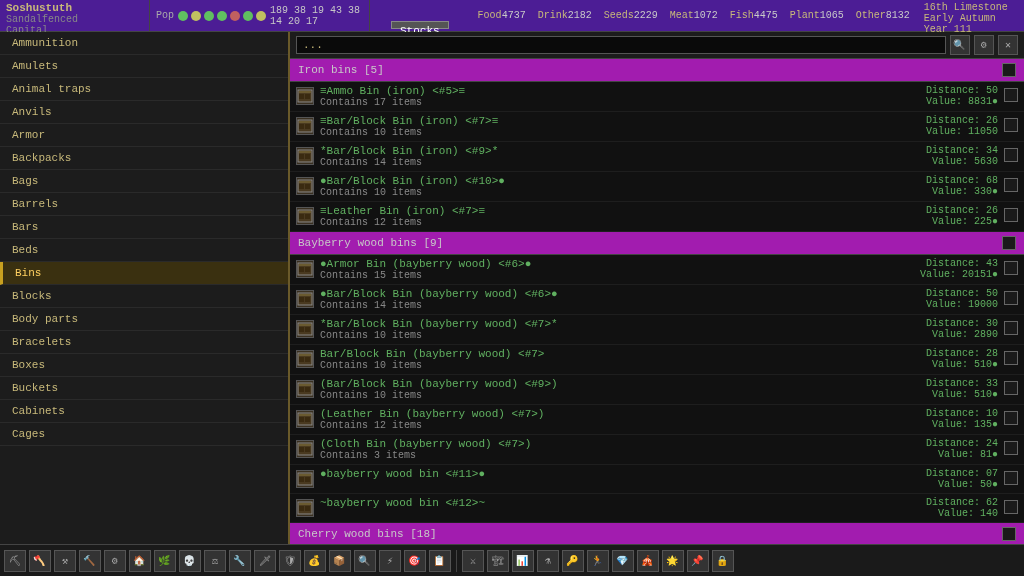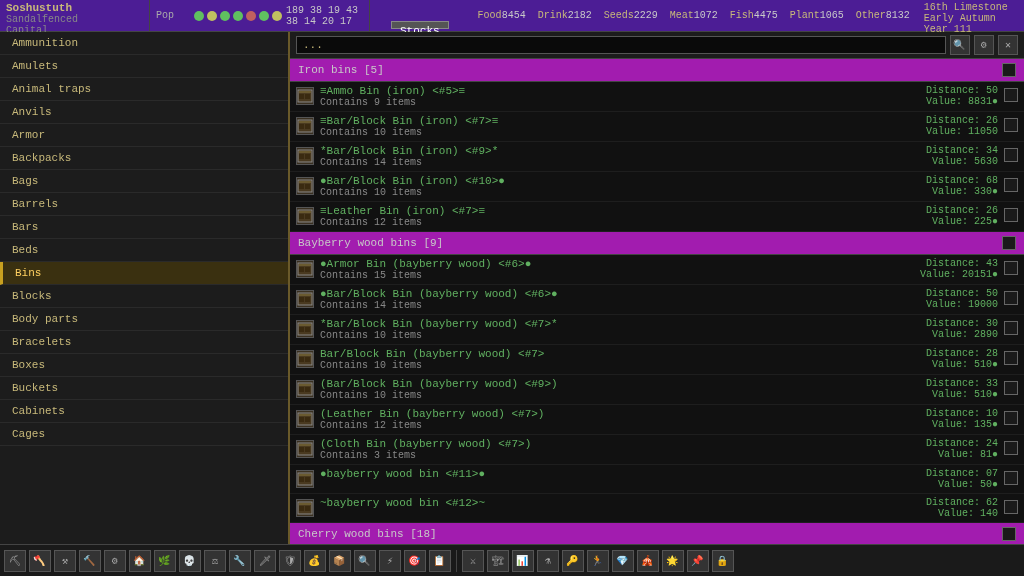--- a/index.html
+++ b/index.html
@@ -34,21 +34,21 @@
       flex-direction: column;
       align-items: flex-start;
       min-width: 150px;
     }
     .fortress-name { color: #c8b97a; font-size: 11px; font-weight: bold; }
     .fortress-sub { color: #888; font-size: 10px; }
     .top-pop {
       min-width: 220px;
       gap: 4px;
     }
-    .pop-label { color: #aaa; font-size: 10px; margin-right: 16px; }
+    .pop-label { color: #aaa; font-size: 10px; margin-right: 0; }
     .pop-numbers { color: #c8c8c8; font-size: 10px; }
     .pop-icon { width: 10px; height: 10px; border-radius: 50%; display: inline-block; }
     .stocks-btn {
       background: #555;
       color: #fff;
       border: 1px solid #888;
       padding: 3px 8px;
       font-family: 'Courier New', monospace;
       font-size: 11px;
       cursor: pointer;
@@ -279,21 +279,21 @@
       <div class="pop-icon" style="background:#c06060;"></div>
       <div class="pop-icon" style="background:#60c060;"></div>
       <div class="pop-icon" style="background:#c0c060;"></div>
     </div>
     <span class="pop-numbers">189 38 19 43 38 14 20 17</span>
   </div>
   <button class="stocks-btn">Stocks</button>
   <div class="top-resources" id="resources-container">
   <div class="res-item">
         <span class="res-label">Food</span>
-        <span class="res-value">8454</span>
+        <span class="res-value">4737</span>
       </div>
       <div class="res-item">
         <span class="res-label">Drink</span>
         <span class="res-value">2182</span>
       </div>
       <div class="res-item">
         <span class="res-label">Seeds</span>
         <span class="res-value">2229</span>
       </div>
       <div class="res-item">
@@ -373,21 +373,21 @@
       <div class="item-icon">
         <svg width="16" height="16" viewBox="0 0 16 16">
           <rect x="1" y="2" width="14" height="12" fill="#4a3a20" stroke="#888" stroke-width="1"></rect>
           <rect x="2" y="3" width="12" height="2" fill="#6a5a30"></rect>
           <rect x="2" y="6" width="5" height="5" fill="#3a2a10"></rect>
           <rect x="8" y="6" width="5" height="5" fill="#3a2a10"></rect>
         </svg>
       </div>
       <div class="item-info">
         <div class="item-name">≡Ammo Bin (iron) &lt;#5&gt;≡</div>
-        <div class="item-sub">Contains 9 items</div>
+        <div class="item-sub">Contains 17 items</div>
       </div>
       <div class="item-stats">
         <div class="item-distance">Distance: 50</div>
         <div class="item-value">Value: 8831●</div>
       </div>
       <div class="item-checkbox"></div>
     </div>
         <div class="item-row">
       <div class="item-icon">
         <svg width="16" height="16" viewBox="0 0 16 16">

